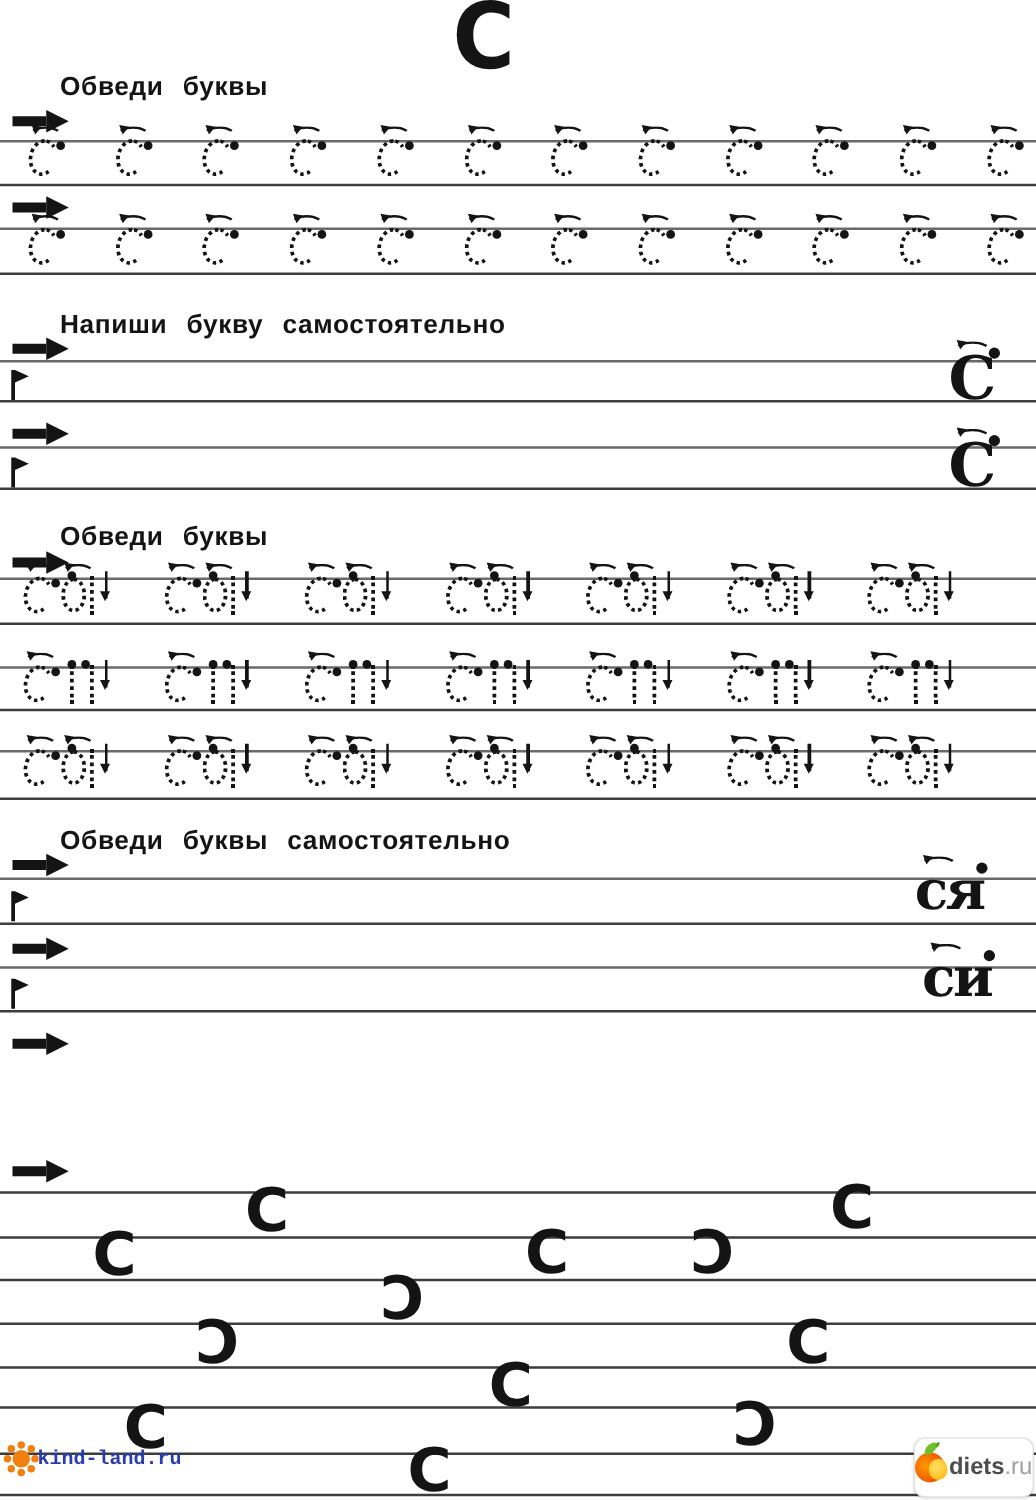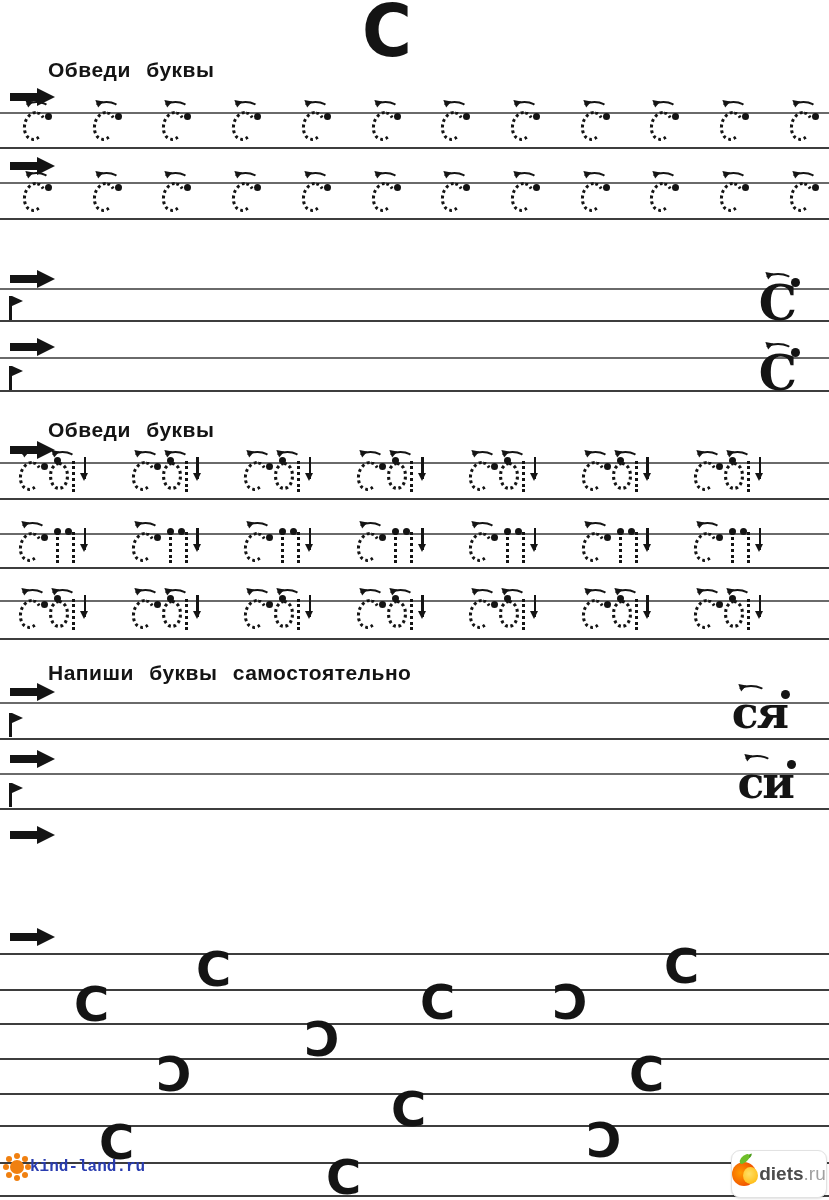--- a/index.html
+++ b/index.html
@@ -236,20 +236,21 @@
           <i class="sdot"></i>
         </span>
         <span class="tc">
           <i class="arc"></i>
           <i class="oval"></i>
           <i class="sdot"></i>
         </span>
       </div>
   </div>
 
+  <div class="heading" style="top:248px">Напиши букву самостоятельно</div>
 
   <div class="sarrow" style="top:270px"></div>
   <div class="band" style="top:284px;height:40px">
     <div class="rl light" style="top:4px"></div>
     <div class="rl" style="top:36px"></div>
     <div class="flag" style="top:12px"></div>
     <div class="sample one" style="right:32px;top:-5px">
       <i class="arc sarc"></i>
       <span class="txt">С</span>
       <i class="bdot"></i>
@@ -579,21 +580,21 @@
             <i class="arc"></i>
             <i class="oval2"></i>
             <i class="stem"></i>
             <i class="d1"></i>
             <i class="darr"></i>
           </span>
       </span>
       </div>
   </div>
 
-  <div class="heading" style="top:661px">Напиши буквы самостоятельно</div>
+  <div class="heading" style="top:661px">Обведи буквы самостоятельно</div>
 
   <div class="sarrow" style="top:683px"></div>
   <div class="band" style="top:698px;height:44px">
     <div class="rl light" style="top:4px"></div>
     <div class="rl" style="top:40px"></div>
     <div class="flag" style="top:15px"></div>
     <div class="sample two" style="right:42px;top:-7px">
       <i class="arc sarc"></i>
       <span class="txt">ся</span>
       <i class="bdot"></i>

